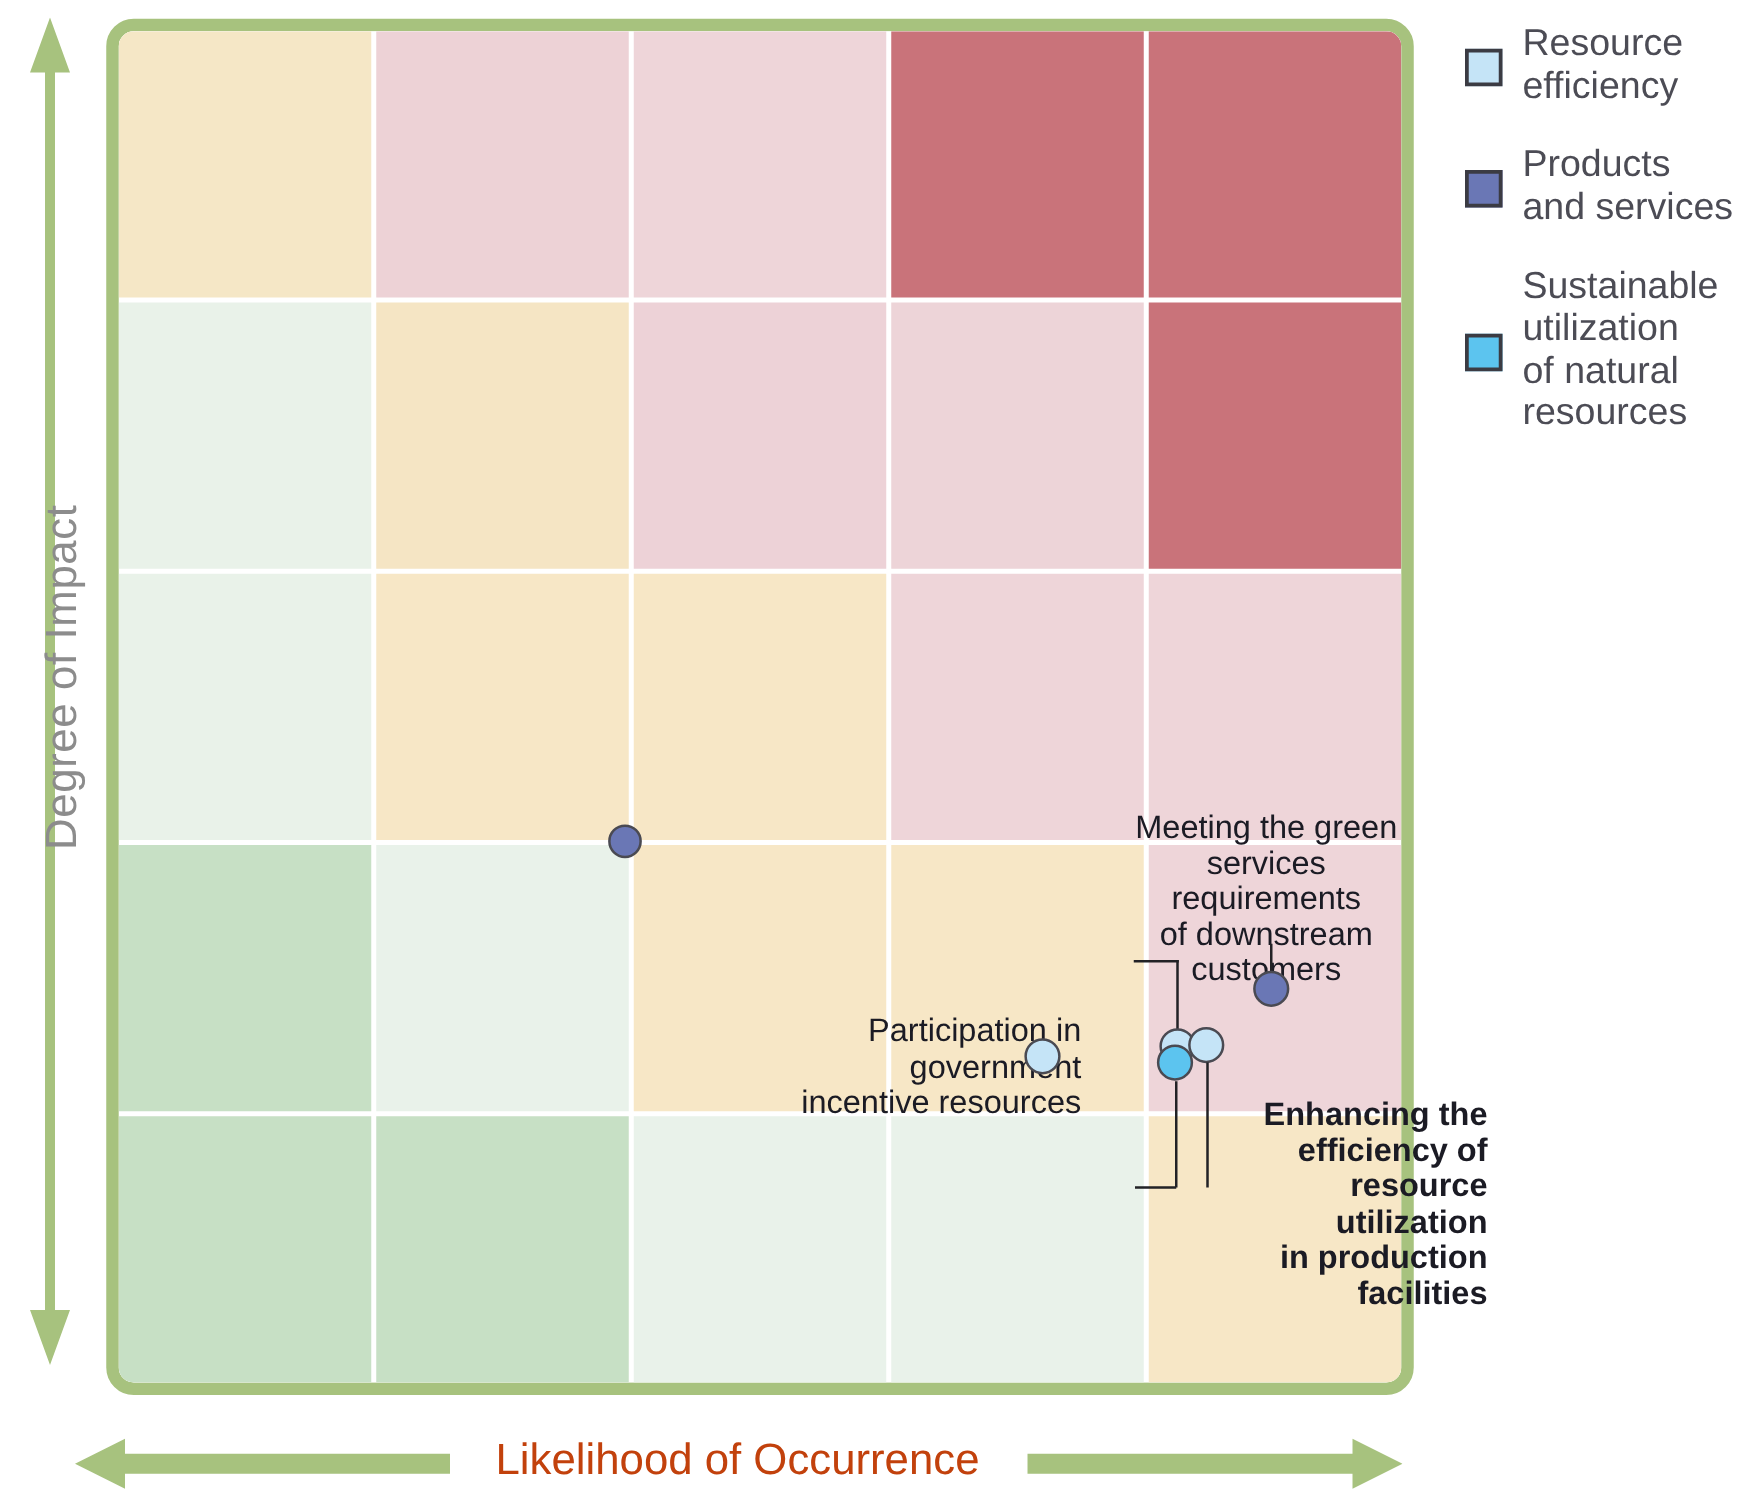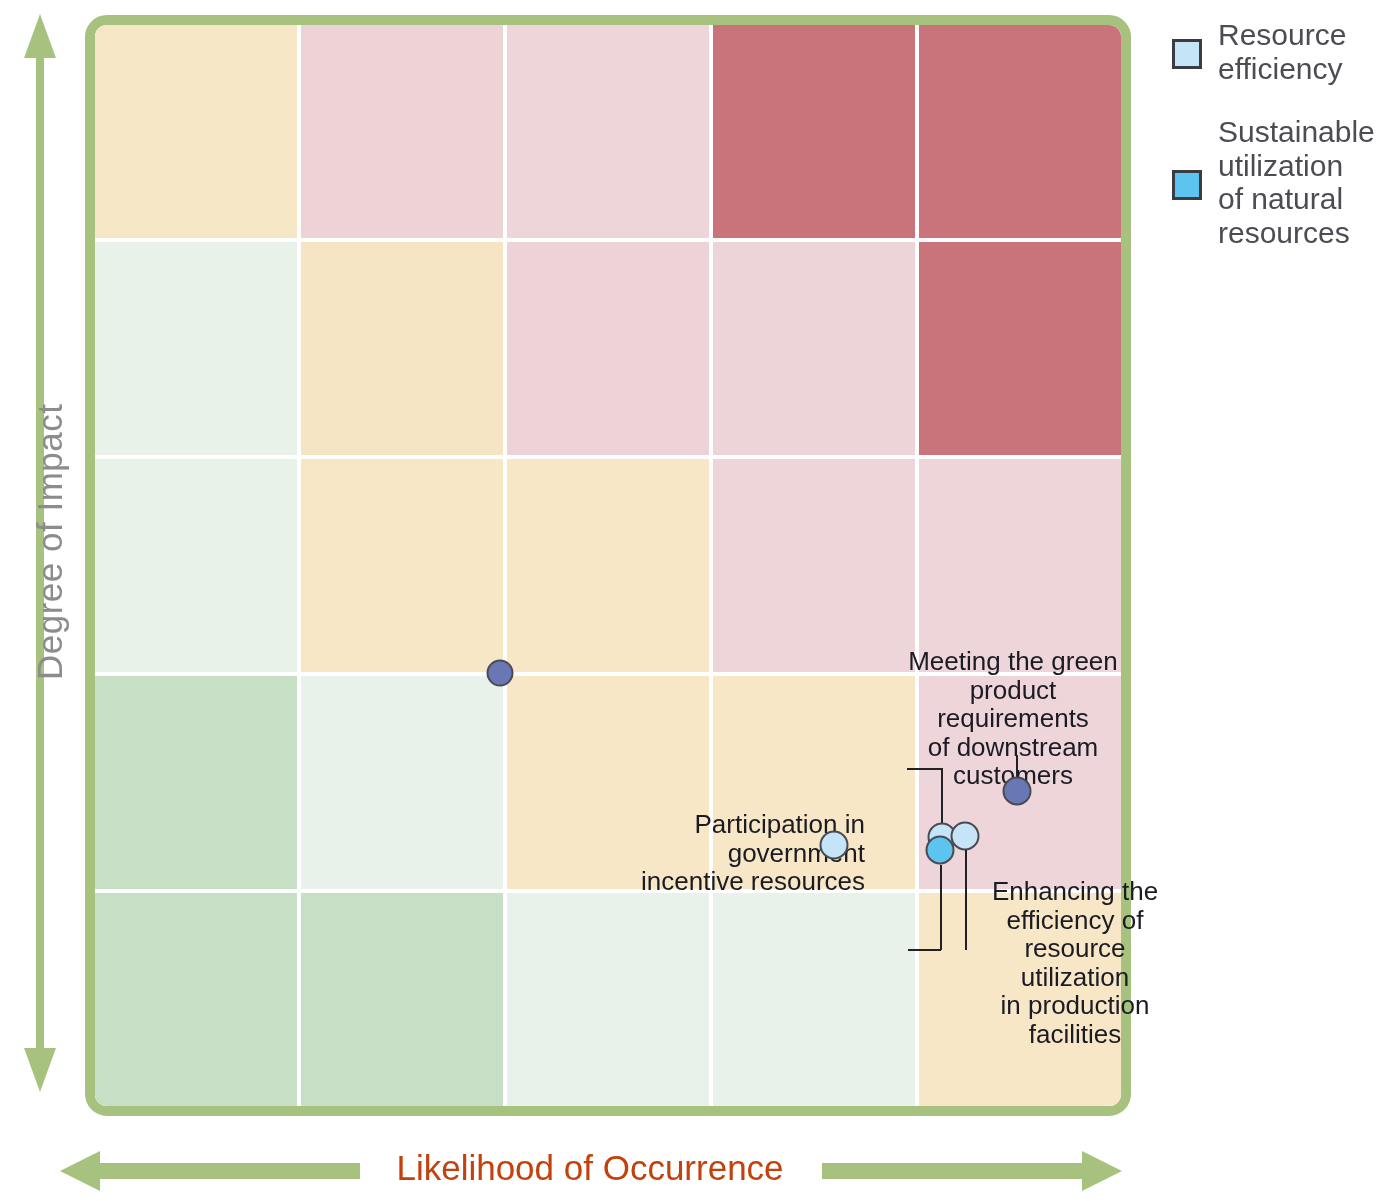--- a/index.html
+++ b/index.html
@@ -70,21 +70,21 @@
 
   .anno{
     position:absolute;
     font-size:26px;
     line-height:1.10;
     color:#1b1b24;
     white-space:pre-line;
   }
   .anno.right{text-align:right;}
   .anno.center{text-align:center;}
-  .anno.left{text-align:center;}
+  .anno.left{text-align:right;font-weight:bold;}
 
   
   .legend{position:absolute;left:1172px;top:18px;width:215px;}
   .legend-item{display:flex;align-items:center;margin-bottom:30px;}
   .swatch{
     width:30px;height:30px;flex:0 0 30px;
     border:3px solid #3b3b43;
     box-sizing:border-box;
     margin-right:16px;margin-top:5px;
   }
@@ -135,21 +135,21 @@
         <div class="cell" style="background: rgb(233, 242, 234);"></div>
         <div class="cell" style="background: rgb(247, 231, 198);"></div>
       </div>
   </div>
 
   <div class="plot" id="plot">
 
     <div class="marker" style="left:415px;top:658px;width:27px;height:27px;background:#6a77b5;"></div>
 
     <div class="anno center" style="left:813px;top:632px;width:230px;">Meeting the green
-product requirements
+services requirements
 of downstream
 customers</div>
     <div class="leader leader-v" style="left:931px;top:740px;height:39px;"></div>
     <div class="marker" style="left:932px;top:776px;width:29px;height:29px;background:#6a77b5;"></div>
 
     <div class="leader leader-h" style="left:822px;top:753px;width:36px;"></div>
     <div class="leader leader-v" style="left:856px;top:753px;height:66px;"></div>
     <div class="marker" style="left:857px;top:822px;width:29px;height:29px;background:#c5e4f7;"></div>
 
     <div class="anno right" style="left:480px;top:795px;width:300px;">Participation in
@@ -180,20 +180,25 @@
   </div>
   <div class="x-label">Likelihood of Occurrence</div>
 
   <div class="legend" id="legend">
       <div class="legend-item">
         <div class="swatch" style="background: rgb(197, 228, 247);"></div>
         <div class="legend-text">Resource
 efficiency</div>
       </div>
       <div class="legend-item">
+        <div class="swatch" style="background: rgb(106, 119, 181);"></div>
+        <div class="legend-text">Products
+and services</div>
+      </div>
+      <div class="legend-item">
         <div class="swatch" style="background: rgb(92, 196, 239);"></div>
         <div class="legend-text">Sustainable
 utilization
 of natural
 resources</div>
       </div>
     </div>
 
 </div>
 

